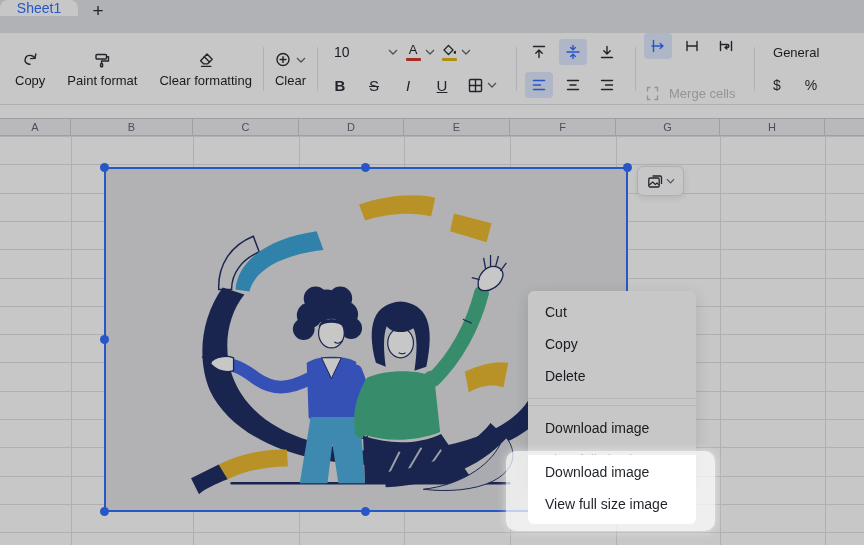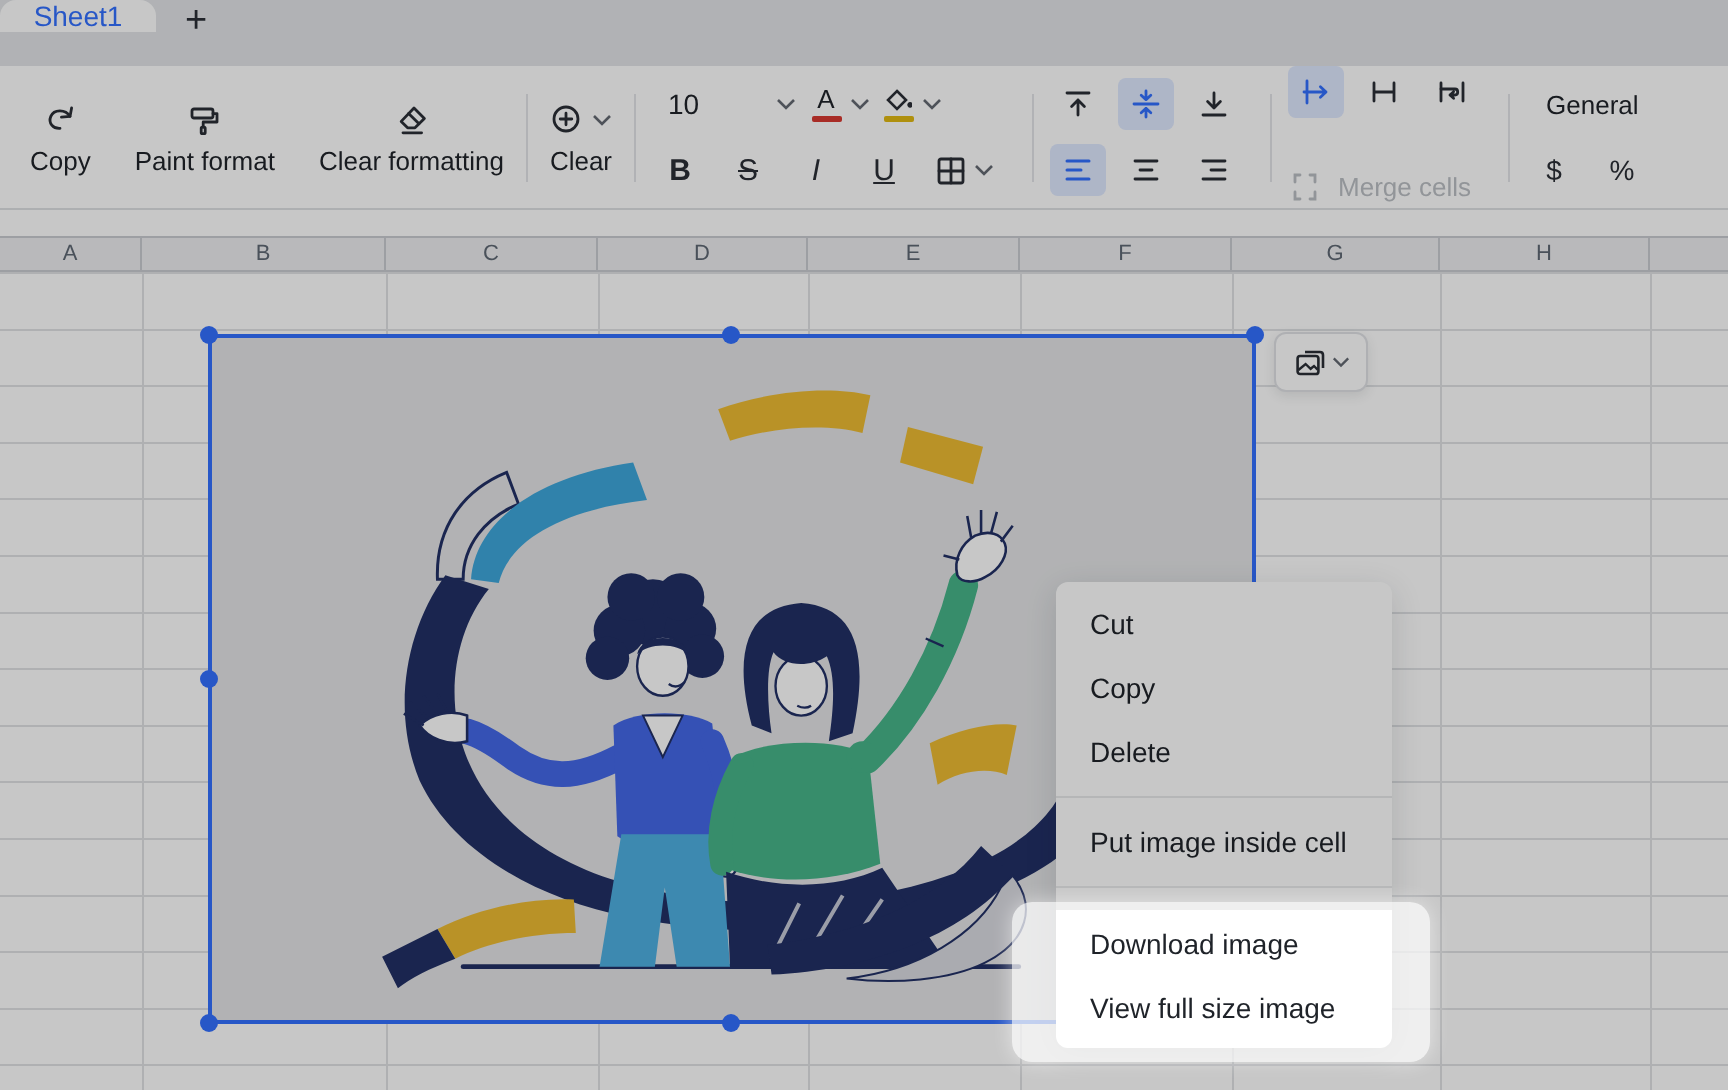--- a/index.html
+++ b/index.html
@@ -400,21 +400,20 @@
     <svg width="9" height="6" viewBox="0 0 10 6">
         <path d="M1 1 L5 5 L9 1" fill="none" stroke="#646a73" stroke-width="1.3"></path>
       </svg>
   </div>
 
   <div class="menu">
     <div class="menu-item">Cut</div>
     <div class="menu-item">Copy</div>
     <div class="menu-item">Delete</div>
     <div class="menu-divider"></div>
-    <div class="menu-item">Put image inside cell</div>
     <div class="menu-divider"></div>
     <div class="menu-item">Download image</div>
     <div class="menu-item">View full size image</div>
   </div>
 
   <div class="dim"></div>
   <div class="spot-outer">
     <div class="spot-panel">
       <div class="menu-item">Download image</div>
       <div class="menu-item">View full size image</div>

